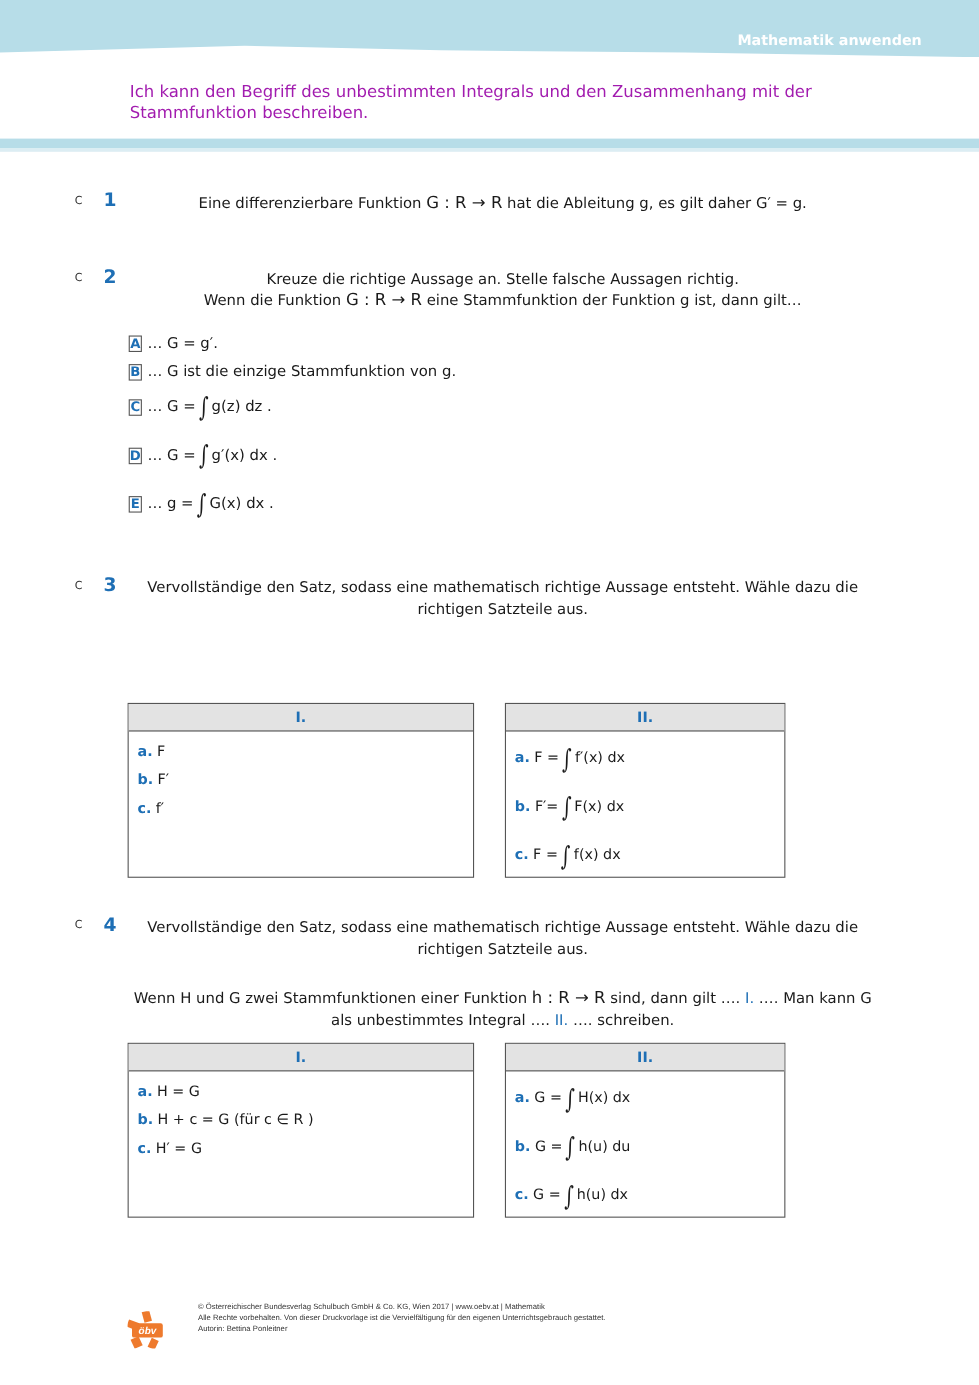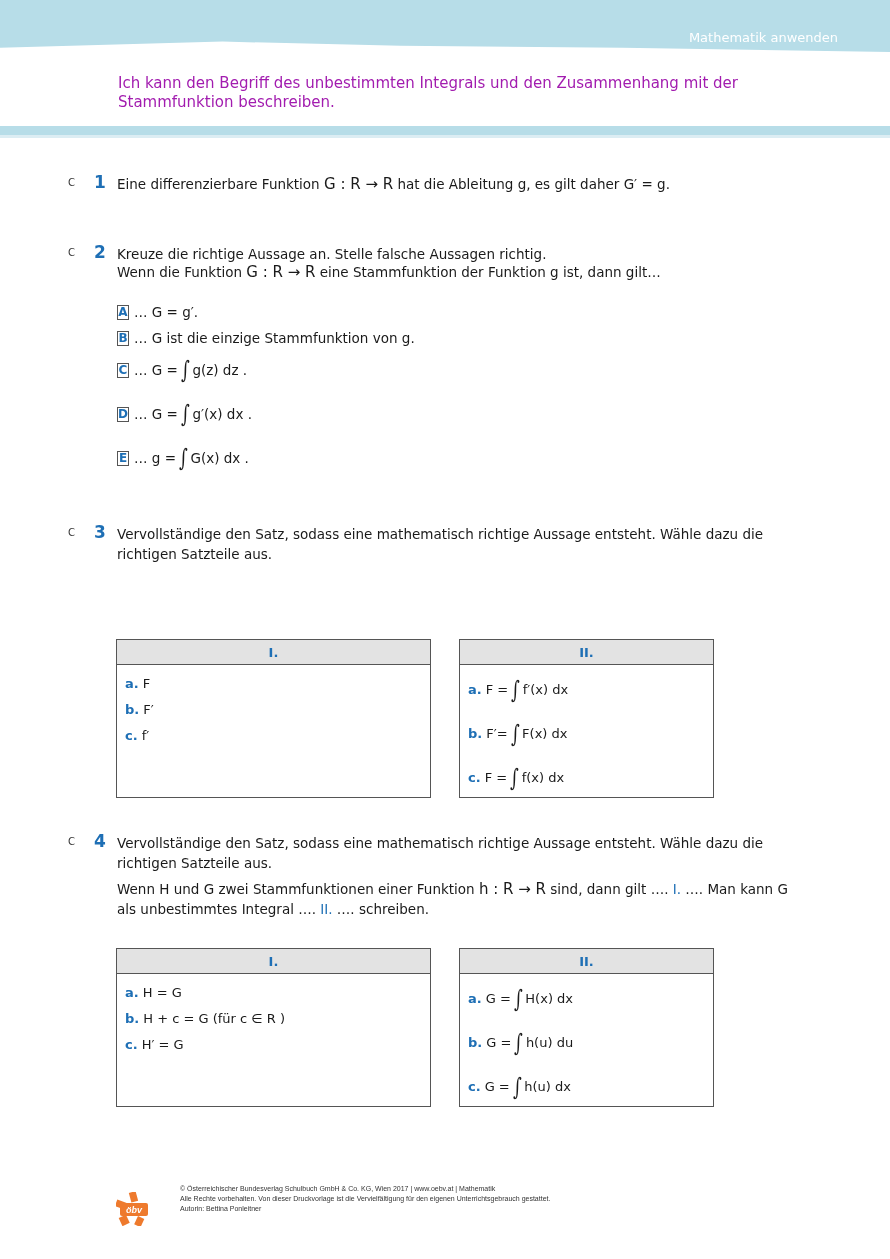--- a/index.html
+++ b/index.html
@@ -1,28 +1,28 @@
 <!DOCTYPE html>
 <html><head>
 <meta charset="utf-8">
 <style>
   html, body { margin:0; padding:0; }
   body { width:890px; height:1259px; background:#ffffff; position:relative; overflow:hidden;
          font-family:"DejaVu Sans", sans-serif; color:#1a1a1a; }
   .header-band { position:absolute; left:0; top:0; width:890px; height:52px; background:#b7dde8;
                  clip-path: polygon(0 0, 100% 0, 100% 100%, 70% 92%, 45% 88%, 25% 80%, 0 92%); }
-  .header-label { position:absolute; right:52px; top:30px; color:#ffffff; font-weight:normal; font-size:13px; }
+  .header-label { position:absolute; right:52px; top:30px; color:#ffffff; font-weight:bold; font-size:13px; }
   .objective { position:absolute; left:118px; top:74px; width:680px; color:#a21caf; font-size:15px; line-height:19px; }
   .rule-band { position:absolute; left:0; top:126px; width:890px; height:9px; background:#b7dde8; }
   .rule-band2 { position:absolute; left:0; top:135px; width:890px; height:3px; background:#dcedf3; }
 
   .task { position:absolute; left:0; width:890px; font-size:13.5px; }
   .task .lvl { position:absolute; left:68px; font-size:10px; color:#333; top:3px; }
   .task .num { position:absolute; left:94px; color:#1e6fb5; font-weight:bold; font-size:17px; top:-2px; }
-  .task .body { position:absolute; left:117px; width:680px; line-height:20px; }
+  .task .body { position:absolute; left:117px; width:680px; line-height:20px;text-align:center; }
   .blue { color:#1e6fb5; }
   .mathR { font-family:"DejaVu Sans", sans-serif; font-size:15px; }
 
   .opt { position:absolute; left:117px; font-size:13.5px; display:flex; align-items:center; }
   .box { display:inline-block; width:10px; height:13px; border:1px solid #555; color:#1e6fb5;
          font-weight:bold; font-size:12px; line-height:13px; text-align:center; margin-right:5px; }
   .int { font-size:24px; font-family:"DejaVu Serif", serif; line-height:14px; margin:0 1px; display:inline-block; transform:scaleX(0.7); }
 
   .table { position:absolute; border:1px solid #555; background:#fff; }
   .table .th { height:24px; background:#e3e3e3; border-bottom:1px solid #555; text-align:center;
@@ -131,21 +131,21 @@
       <span class="int">∫</span>
       <span>f(x) dx</span>
     </div>
 </div>
 
 <div class="task" style="top:833px;">
   <span class="lvl">C</span>
   <span class="num">4</span>
   <div class="body">
     <div>Vervollständige den Satz, sodass eine mathematisch richtige Aussage entsteht. Wähle dazu die richtigen Satzteile aus.</div>
-    <div style="margin-top:6px;"><span>Wenn H und G zwei Stammfunktionen einer Funktion </span><span class="mathR">h : R → R</span><span>  sind, dann gilt …. </span><span class="blue">I.</span><span> …. Man kann G als unbestimmtes Integral …. </span><span class="blue">II.</span><span> …. schreiben.</span></div>
+    <div style="margin-top:24px;"><span>Wenn H und G zwei Stammfunktionen einer Funktion </span><span class="mathR">h : R → R</span><span>  sind, dann gilt …. </span><span class="blue">I.</span><span> …. Man kann G als unbestimmtes Integral …. </span><span class="blue">II.</span><span> …. schreiben.</span></div>
   </div>
 </div>
 
 <div class="table" style="left:116px; top:948px; width:313px; height:157px;">
   <div class="th">I.</div>
   <div class="row" style="top:36px;">
       <span class="lbl">a.</span>
       <span>H = G</span>
     </div>
   <div class="row" style="top:62px;">

